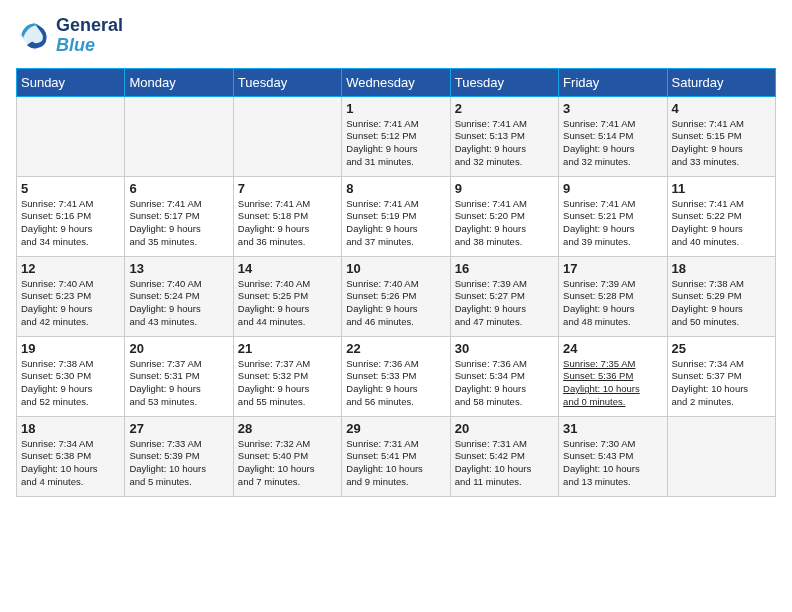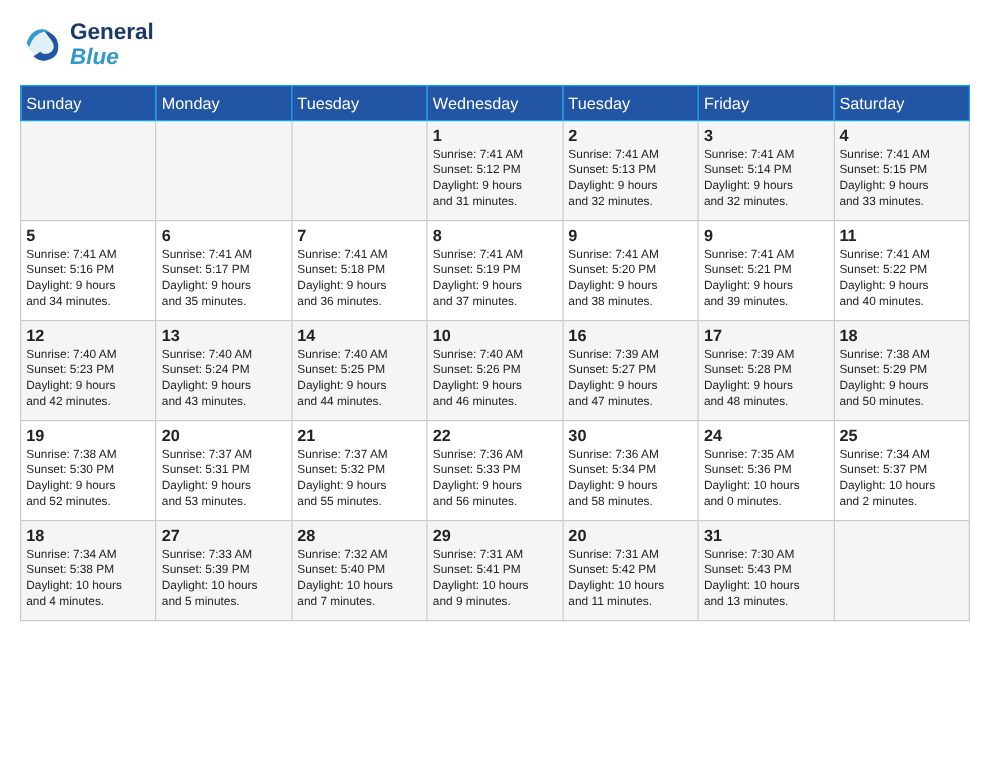--- a/index.html
+++ b/index.html
@@ -288,21 +288,21 @@
         </td>
         <td>
           <span class="day-number">30</span>
           <div class="cell-text" style="white-space: pre-line;">Sunrise: 7:36 AM
 Sunset: 5:34 PM
 Daylight: 9 hours
 and 58 minutes.</div>
         </td>
         <td>
           <span class="day-number">24</span>
-          <div class="cell-text" style="white-space: pre-line;">Sunrise: 7:35 AM
+          <div class="cell-text" style="white-space: pre-line; text-decoration: underline;">Sunrise: 7:35 AM
 Sunset: 5:36 PM
 Daylight: 10 hours
 and 0 minutes.</div>
         </td>
         <td>
           <span class="day-number">25</span>
           <div class="cell-text" style="white-space: pre-line;">Sunrise: 7:34 AM
 Sunset: 5:37 PM
 Daylight: 10 hours
 and 2 minutes.</div>

